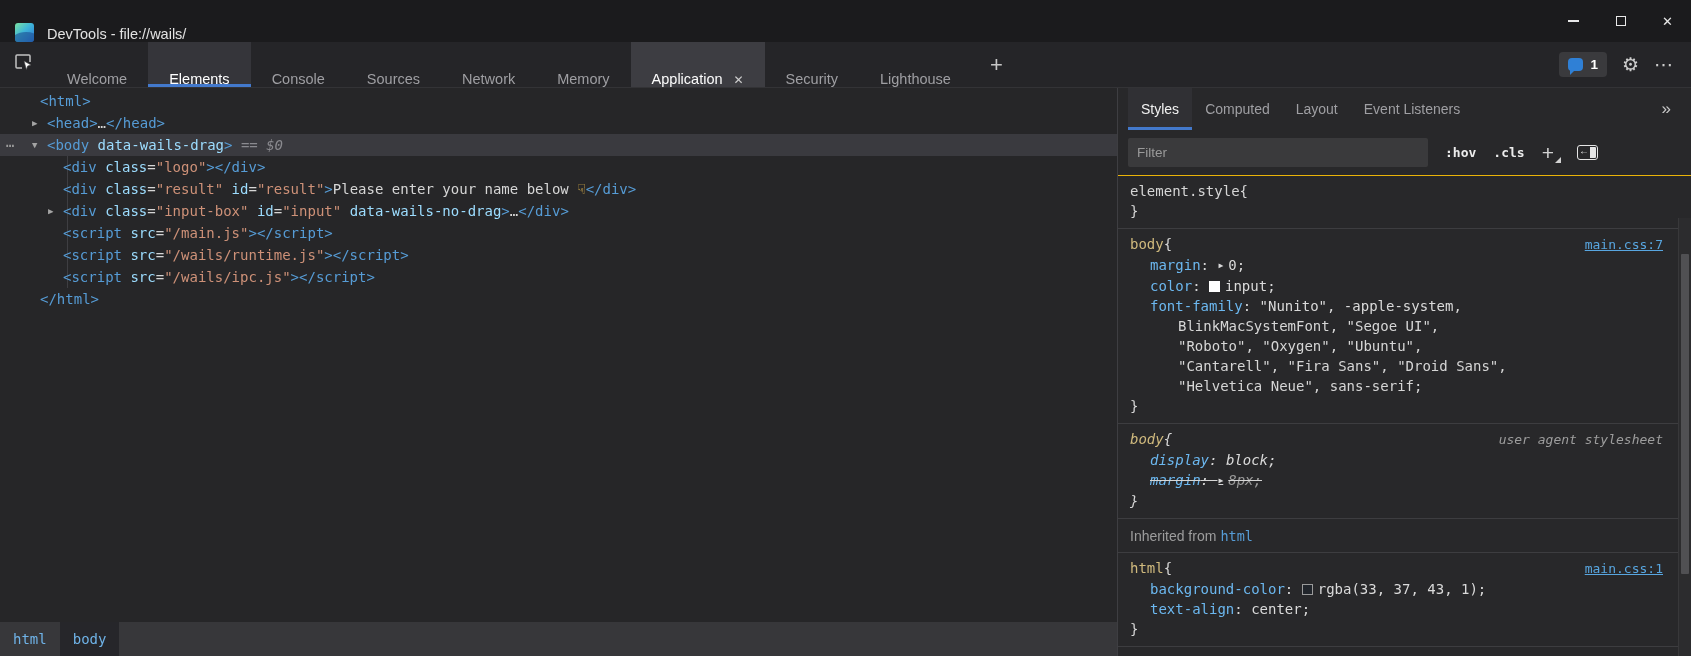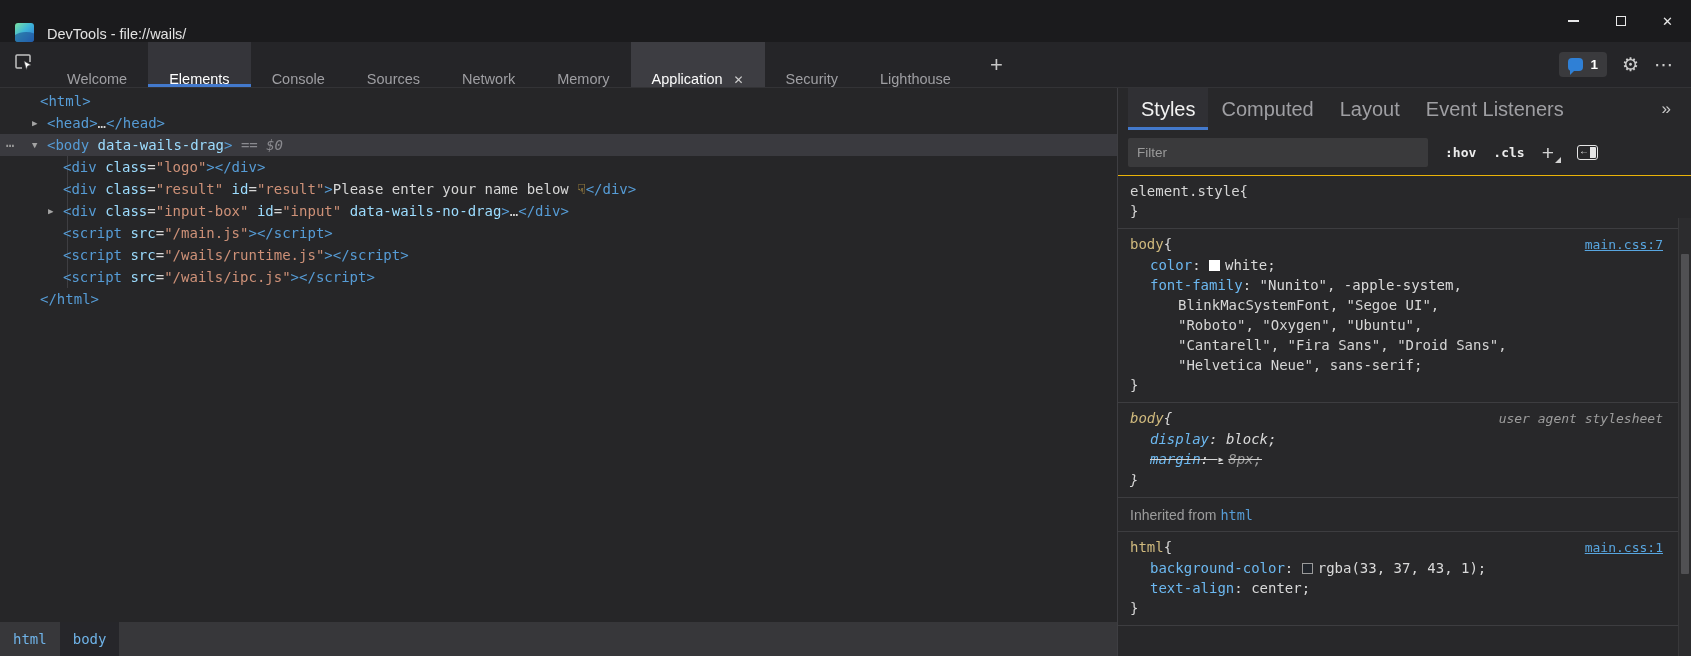--- a/index.html
+++ b/index.html
@@ -57,21 +57,21 @@
   .tok-emoji { color:#f2c14e; }
 
   .crumbs { height:34px; background:#37373a; display:flex; align-items:stretch;
             font-family:"DejaVu Sans Mono",monospace; font-size:14px; }
   .crumb { display:flex; align-items:center; padding:0 13px; color:#6fb3e8; }
   .crumb.active { background:#26262a; }
 
   
   .styles-panel { flex:1; background:#28282a; display:flex; flex-direction:column; position:relative; overflow:hidden; }
   .styles-tabs { display:flex; height:42px; align-items:stretch; padding-left:10px; }
-  .st-tab { padding:0 13px; display:inline-flex; align-items:center; font-size:20px; color:#9f9fa3; position:relative; }
+  .st-tab { padding:0 13px; display:inline-flex; align-items:center; font-size:14px; color:#9f9fa3; position:relative; }
   .st-tab.active { background:#303034; color:#f2f2f2; }
   .st-tab.active::after { content:""; position:absolute; left:0; right:0; bottom:0; height:3px; background:#4379cc; }
   .more-tabs { margin-left:auto; align-self:center; padding-right:20px; color:#c8c8c8; font-size:17px; }
 
   .filter-row { display:flex; align-items:center; height:46px; padding:0 22px 0 10px; gap:17px; border-bottom:1px solid #eab308; }
   .filter-input { width:300px; height:29px; background:#3a3a3c; border:none; border-radius:2px; color:#e0e0e0;
                   padding:0 9px; font-family:"Liberation Sans",sans-serif; font-size:13.5px; outline:none; }
   .filter-input::placeholder { color:#9a9a9a; }
   .pseudo-btn { font-family:"DejaVu Sans Mono",monospace; font-weight:700; font-size:13px; color:#ececec; }
   .new-rule { font-size:21px; color:#d2d2d2; position:relative; line-height:1; }
@@ -230,21 +230,22 @@
               <span class="brace"> {</span>
             </div>
             <div class="brace-line">}</div>
           </div>
           <div class="style-section">
             <div class="rule-line">
               <span class="selector gold">body</span>
               <span class="brace"> {</span>
               <a class="sheet-link">main.css:7</a>
             </div>
-            <div class="decl"><span class="prop">color</span><span class="colon">: </span><span class="swatch" style="background: rgb(255, 255, 255);"></span><span class="val">white;</span></div>
+            <div class="decl"><span class="prop">margin</span><span class="colon">: </span><span class="decl-arrow">▶</span><span class="val">0;</span></div>
+            <div class="decl"><span class="prop">color</span><span class="colon">: </span><span class="swatch" style="background: rgb(255, 255, 255);"></span><span class="val">input;</span></div>
             <div class="decl"><span class="prop">font-family</span><span class="colon">: </span><span class="val">"Nunito", -apple-system,</span></div>
             <div class="decl extra">BlinkMacSystemFont, "Segoe UI",</div>
             <div class="decl extra">"Roboto", "Oxygen", "Ubuntu",</div>
             <div class="decl extra">"Cantarell", "Fira Sans", "Droid Sans",</div>
             <div class="decl extra">"Helvetica Neue", sans-serif;</div>
             <div class="brace-line">}</div>
           </div>
           <div class="style-section it">
             <div class="rule-line">
               <span class="selector gold">body</span>

